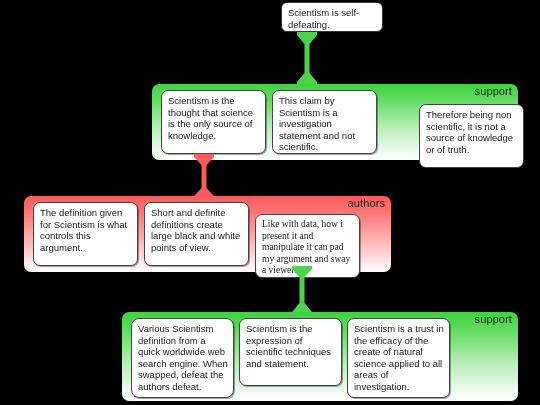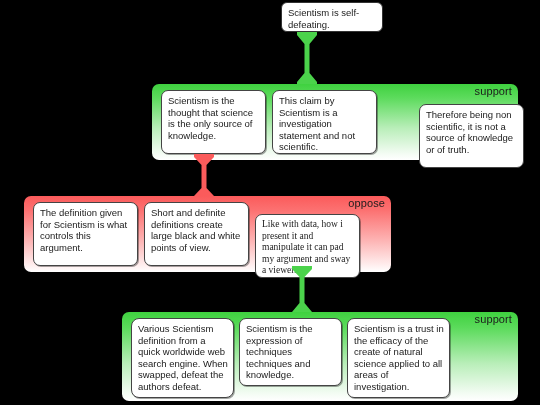--- a/index.html
+++ b/index.html
@@ -107,32 +107,32 @@
   <div class="card" style="left:272px; top:90px; width:105px; height:64px;">This claim by Scientism is a investigation statement and not scientific.</div>
   <div class="card" style="left:383px; top:104px; width:105px; height:64px;margin-left:36px;">Therefore being non scientific, it is not a source of knowledge or of truth.</div>
 
   <div class="connector" style="left:192px; top:154px; width:24px; height:44px;">
     <svg viewBox="0 0 24 44" preserveAspectRatio="none">
       <path d="M2,0 L22,0 L22,3 L14.5,11 L14.5,34 L22,42 L22,44 L2,44 L2,42 L9.5,34 L9.5,11 L2,3 Z" fill="#fb5b5b"></path>
     </svg>
   </div>
 
   <div class="group group-oppose" style="left:24px; top:196px; width:367px; height:76px;">
-    <span class="group-label">oppose</span>
+    <span class="group-label">authors</span>
   </div>
   <div class="card" style="left:144px; top:202px; width:105px; height:64px;">Short and definite definitions create large black and white points of view.</div>
   <div class="card" style="left:33px; top:202px; width:105px; height:64px;">The definition given for Scientism is what controls this argument.</div>
   <div class="card" style="left:255px; top:214px; width:105px; height:64px;font-family:Liberation Serif, serif;">Like with data, how i present it and manipulate it can pad my argument and sway a viewer.</div>
 
   <div class="connector" style="left:290px; top:266px; width:24px; height:48px;">
     <svg viewBox="0 0 24 48" preserveAspectRatio="none">
       <path d="M2,0 L22,0 L22,3 L14.5,11 L14.5,37 L22,46 L22,48 L2,48 L2,46 L9.5,37 L9.5,11 L2,3 Z" fill="#4bd34b"></path>
     </svg>
   </div>
 
   <div class="group group-support" style="left:122px; top:312px; width:396px; height:89px;">
     <span class="group-label">support</span>
   </div>
   <div class="card" style="left:131px; top:318px; width:103px; height:80px;border-radius:8px;">Various Scientism definition from a quick worldwide web search engine. When swapped, defeat the authors defeat.</div>
-  <div class="card" style="left:239px; top:318px; width:103px; height:68px;">Scientism is the expression of techniques techniques and knowledge.</div>
+  <div class="card" style="left:239px; top:318px; width:103px; height:68px;">Scientism is the expression of scientific techniques and statement.</div>
   <div class="card" style="left:347px; top:318px; width:103px; height:80px;">Scientism is a trust in the efficacy of the create of natural science applied to all areas of investigation.</div>
 
 </div>
 
 </body></html>

